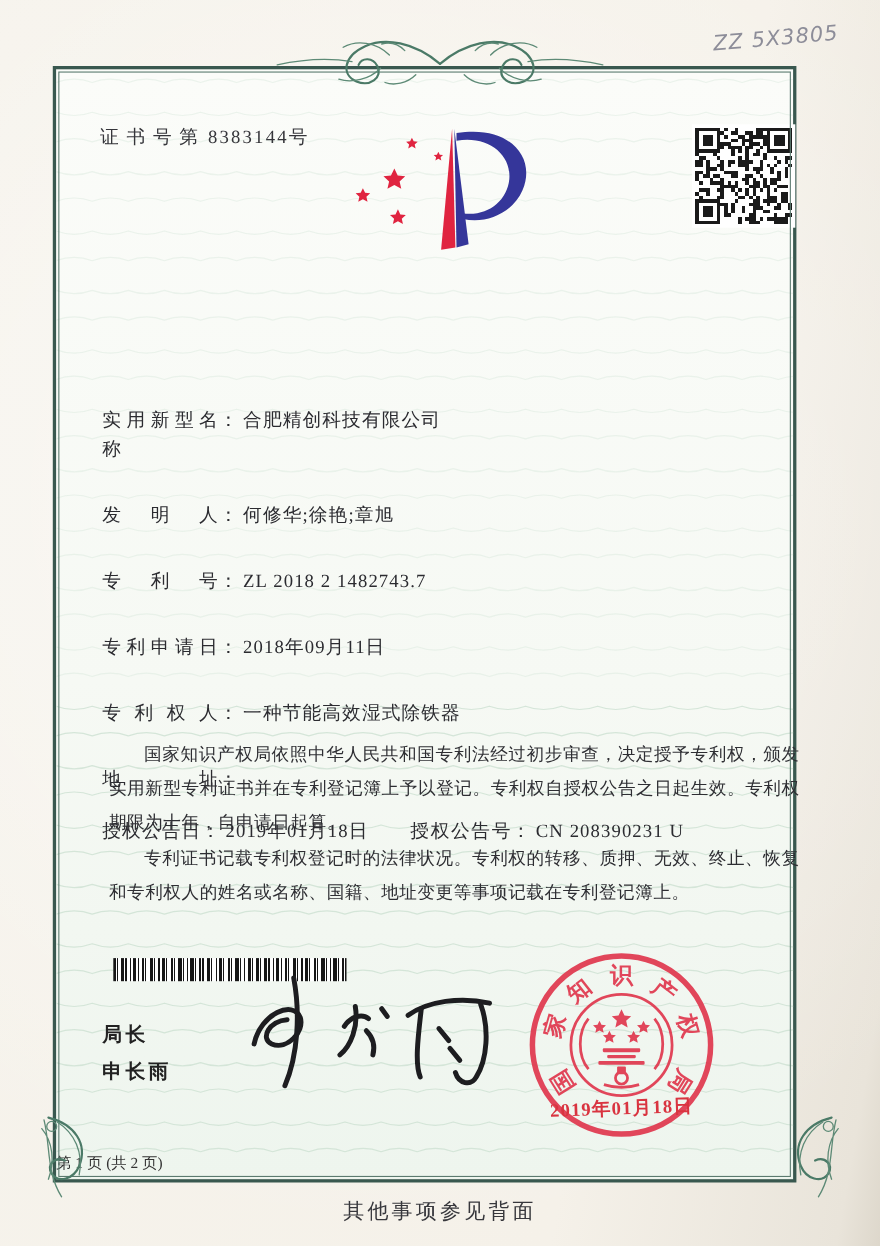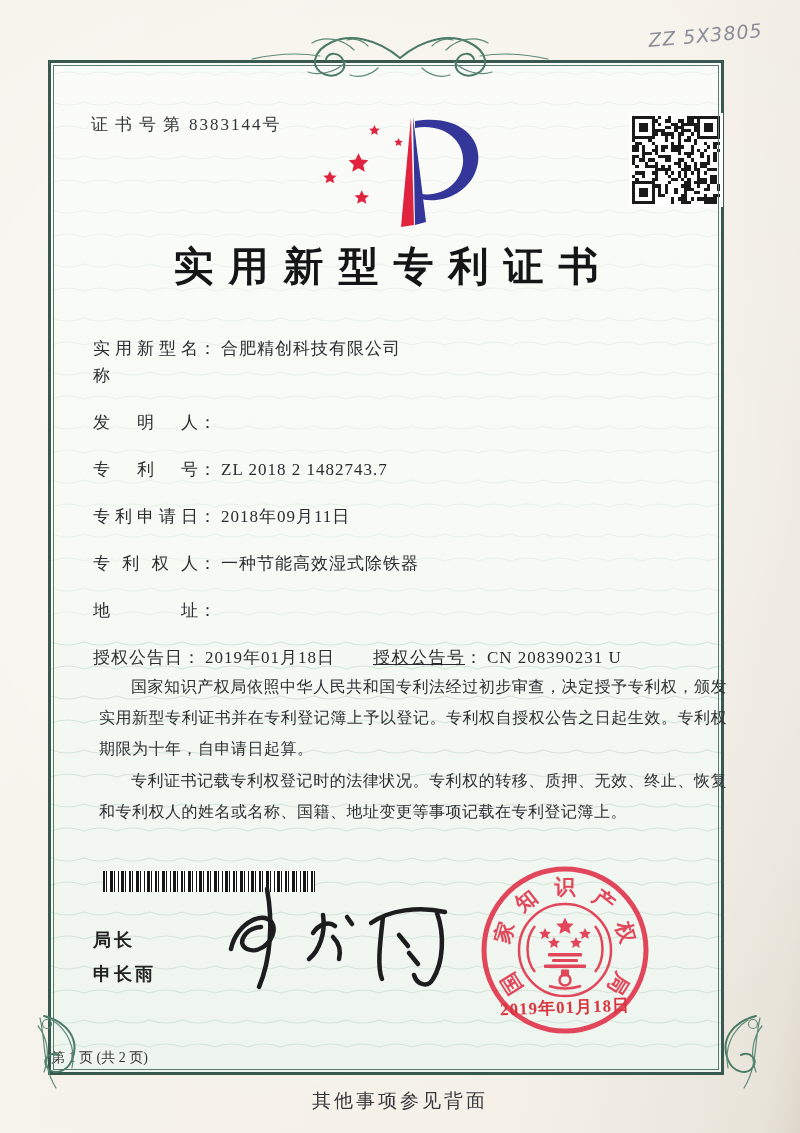--- a/index.html
+++ b/index.html
@@ -39,31 +39,31 @@
   .cert-no .cjk{letter-spacing:7px;}
   .cert-no .num{letter-spacing:2px;padding-left:2px;}
   .logo{position:absolute;left:272px;top:46px;width:158px;height:132px;}
   .qr{position:absolute;left:578px;top:50px;width:94px;height:94px;background:#fff;}
   .title{
     position:absolute;left:0;top:176px;width:100%;text-align:center;
     font-size:40px;font-weight:700;letter-spacing:15px;text-indent:15px;color:#151518;
   }
   
   .fields{position:absolute;left:42px;top:272px;width:618px;font-size:17px;letter-spacing:1px;}
-  .field-row{display:flex;line-height:27px;margin-bottom:20px;}
+  .field-row{display:flex;line-height:27px;margin-bottom:20px;margin-top:33px;}
   .f-label{
     display:inline-block;width:106px;flex:0 0 106px;
     text-align:justify;text-align-last:justify;
   }
   .f-colon{flex:0 0 auto;}
   .f-value{flex:1;padding-left:4px;}
   .grant-row{display:flex;line-height:27px;}
   .grant-a{flex:0 0 280px;display:flex;font-family:Liberation Serif, serif;}
   .grant-b{display:flex;}
-  .grant-b .f-label2{display:inline-block;width:92px;text-align:justify;text-align-last:justify;text-decoration:underline;}
+  .grant-b .f-label2{display:inline-block;width:92px;text-align:justify;text-align-last:justify;}
   
   .paras{position:absolute;left:38px;top:608px;width:628px;margin-left:10px;}
   .paras p{
     font-size:16px;line-height:1.95;text-indent:2em;text-align:justify;
     color:#2e2e33;letter-spacing:.5px;
   }
   
   .barcode{
     position:absolute;left:52px;top:808px;width:212px;height:21px;
     background:repeating-linear-gradient(90deg,
@@ -435,31 +435,31 @@
           <rect x="13" y="27" width="1" height="1" fill="#1a1a1a"></rect>
           <rect x="16" y="27" width="1" height="1" fill="#1a1a1a"></rect>
           <rect x="17" y="27" width="1" height="1" fill="#1a1a1a"></rect>
           <rect x="18" y="27" width="1" height="1" fill="#1a1a1a"></rect>
           <rect x="23" y="27" width="1" height="1" fill="#1a1a1a"></rect>
           <rect x="24" y="27" width="1" height="1" fill="#1a1a1a"></rect>
           <rect x="25" y="27" width="1" height="1" fill="#1a1a1a"></rect>
           <rect x="26" y="27" width="1" height="1" fill="#1a1a1a"></rect>
         </svg>
 
-      <div class="title">实用新型专利证书</div>
 
       <div class="fields">
         <div class="field-row">
           <span class="f-label">实用新型名称</span>
             <span class="f-colon">：</span>
           <span class="f-value">合肥精创科技有限公司</span>
         </div>
         <div class="field-row">
           <span class="f-label">发明人</span>
             <span class="f-colon">：</span>
+          <span class="f-value">何修华;徐艳;章旭</span>
         </div>
         <div class="field-row">
           <span class="f-label">专利号</span>
             <span class="f-colon">：</span>
           <span class="f-value">ZL 2018 2 1482743.7</span>
         </div>
         <div class="field-row">
           <span class="f-label">专利申请日</span>
             <span class="f-colon">：</span>
           <span class="f-value">2018年09月11日</span>

